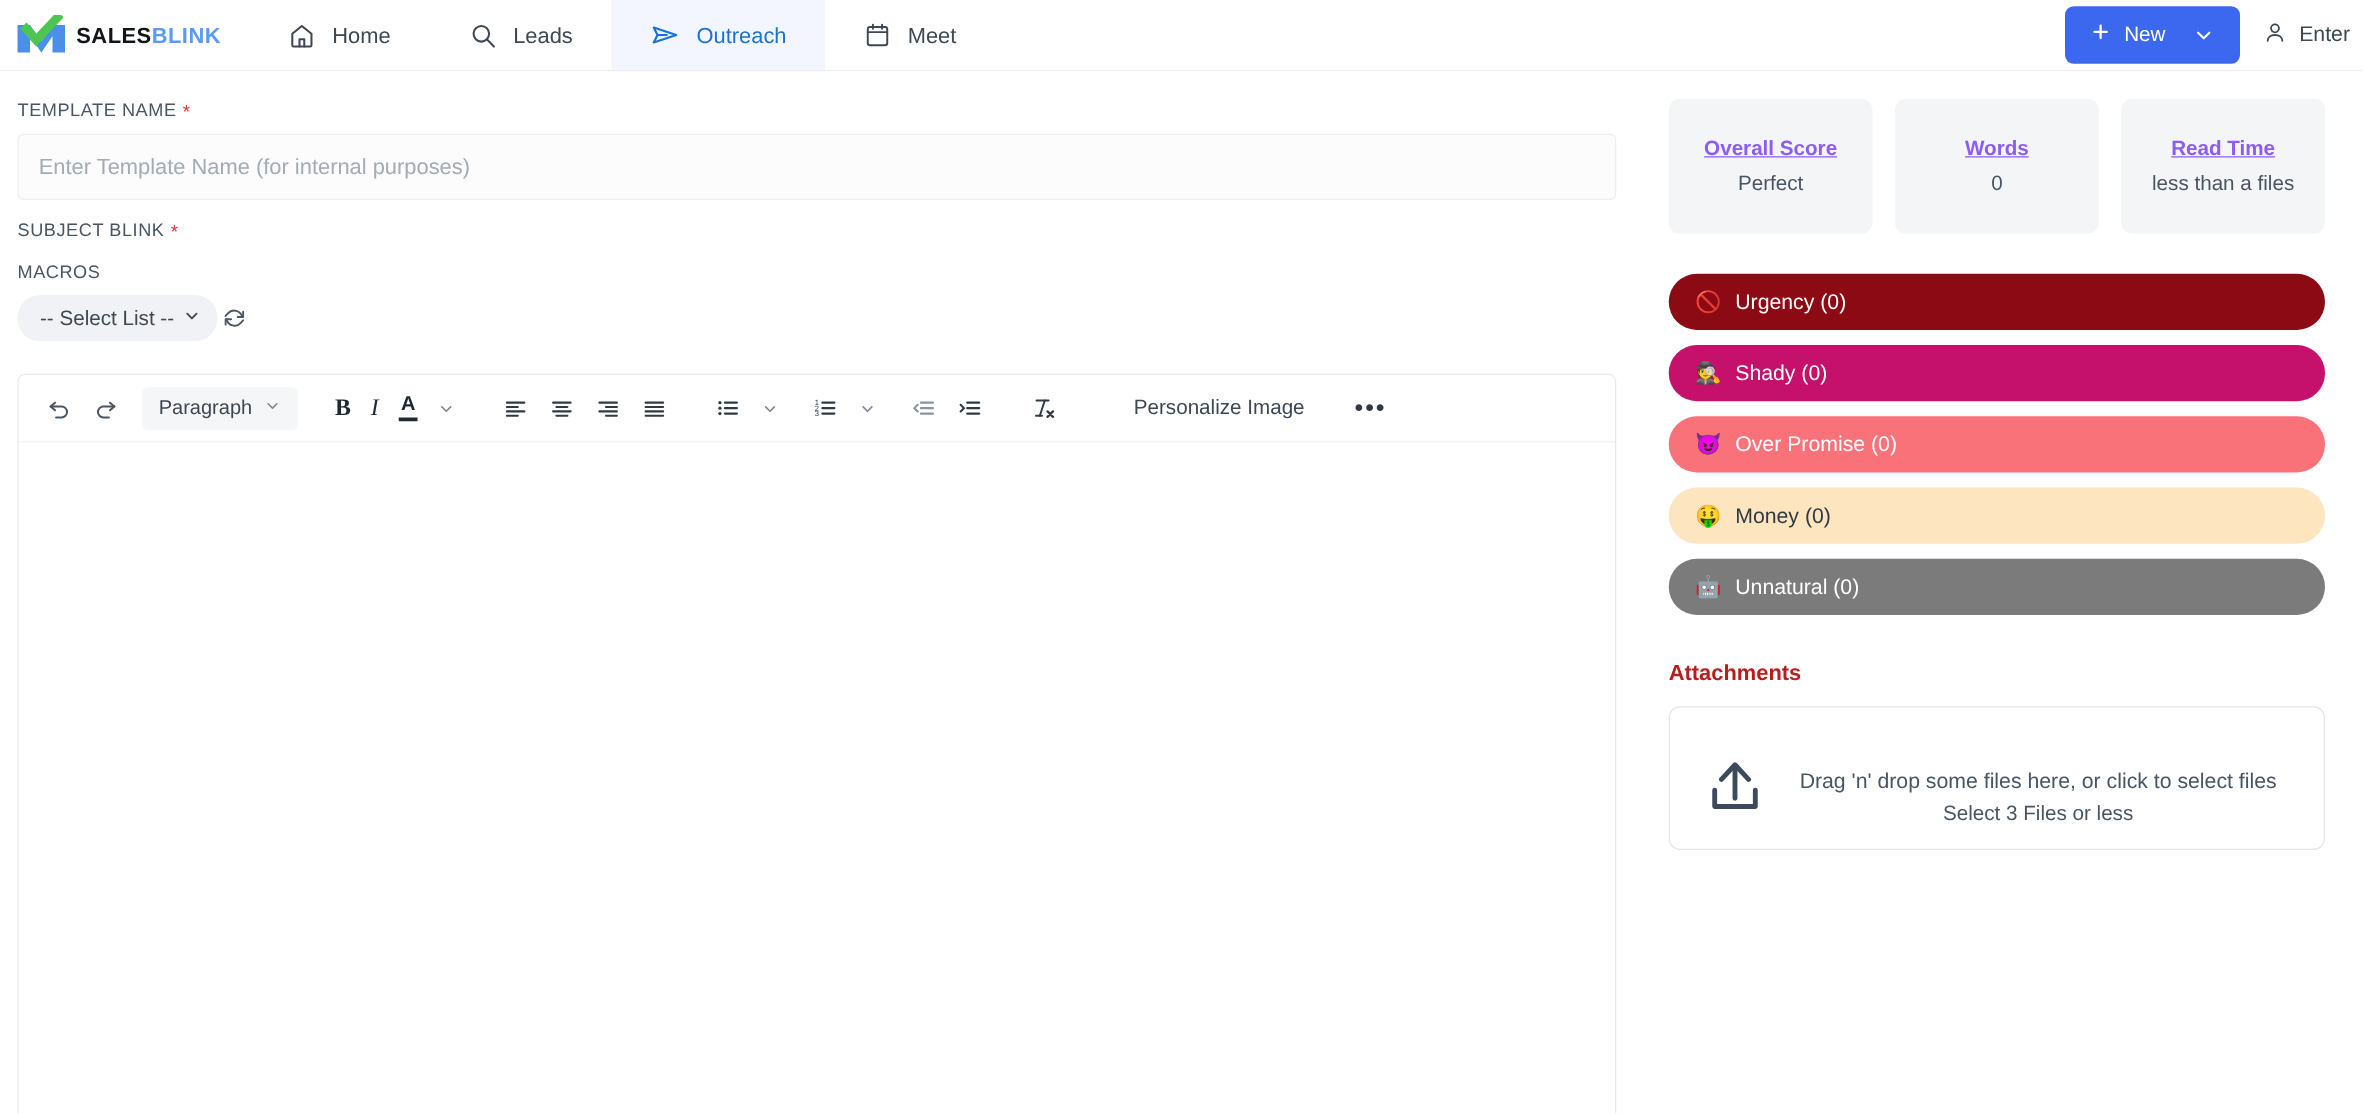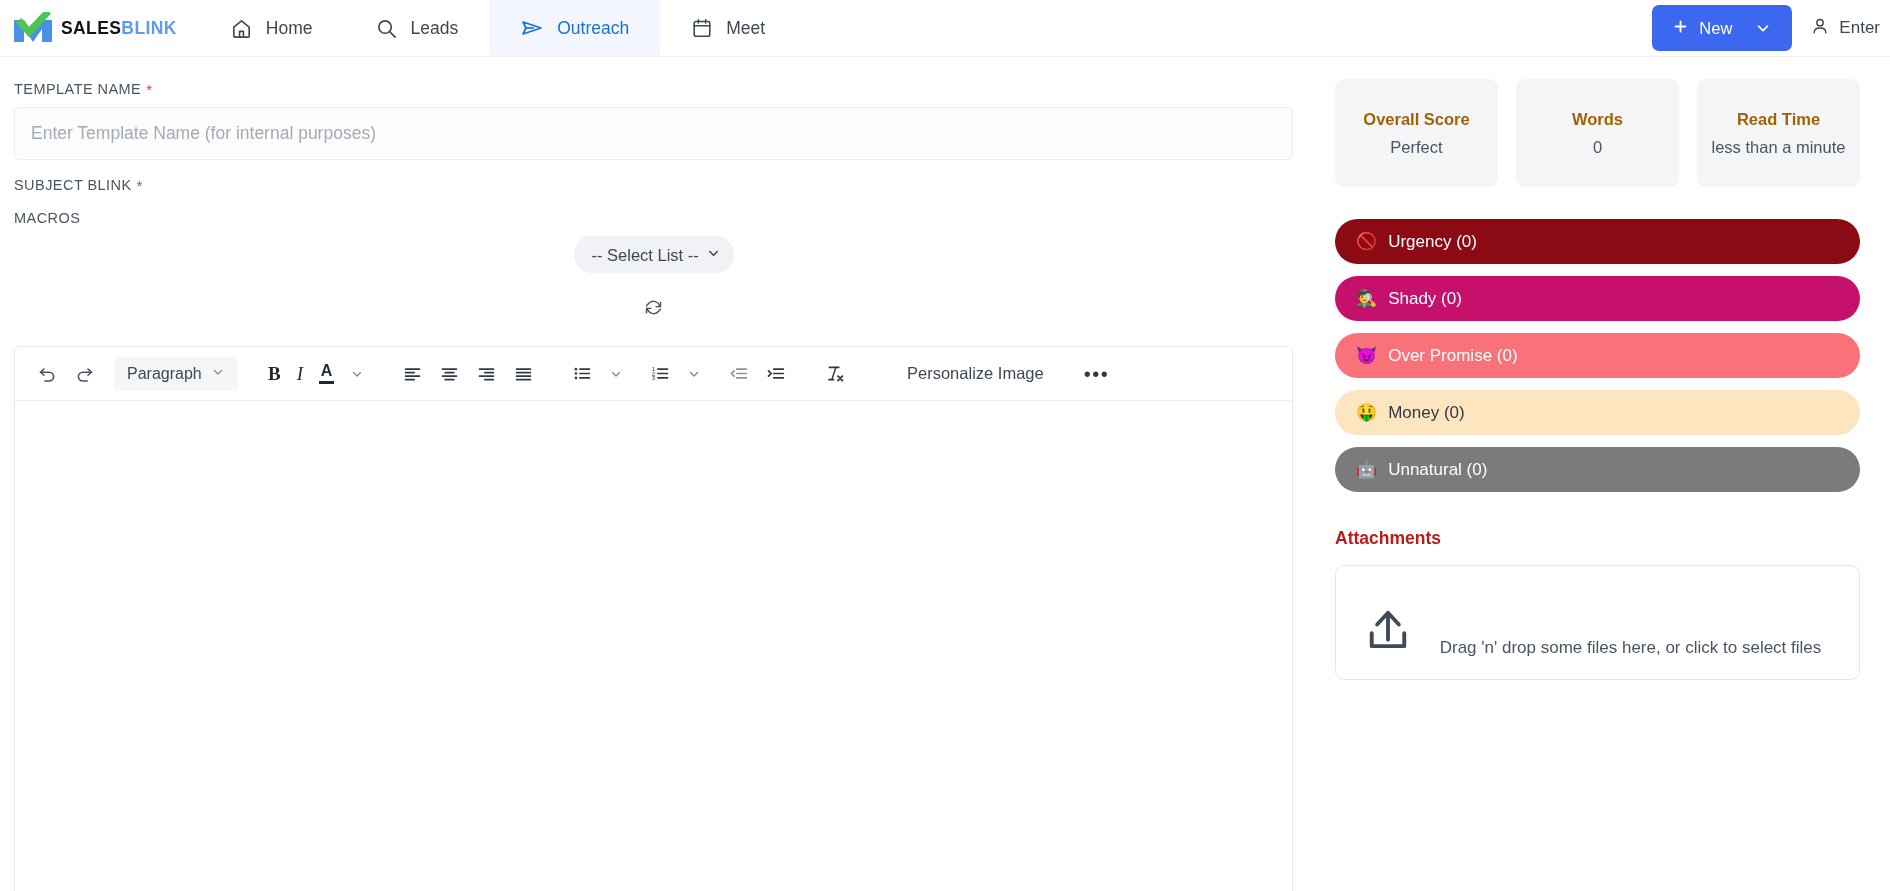--- a/index.html
+++ b/index.html
@@ -103,21 +103,21 @@
     background: #fcfcfd;
     padding: 0 16px;
     font-size: 17.5px;
     font-family: "Liberation Sans", sans-serif;
     color: #2f3a45;
     outline: none;
   }
   .text-input::placeholder { color: #a3abb5; }
   .field-block { margin-bottom: 17px; }
 
-  .macros-row { display: flex; align-items: center; gap: 22px; margin-top: 2px; flex-direction: column; }
+  .macros-row { display: flex; align-items: center; gap: 1px; margin-top: 2px; }
   .pill-select {
     appearance: none;
     -webkit-appearance: none;
     background: #f1f2f5;
     border: none;
     border-radius: 18px;
     height: 37px;
     padding: 0 34px 0 18px;
     font-size: 16.5px;
     font-family: "Liberation Sans", sans-serif;
@@ -182,21 +182,21 @@
   .score-card {
     flex: 1;
     background: #f4f5f6;
     border-radius: 9px;
     height: 108px;
     display: flex; flex-direction: column;
     align-items: center; justify-content: center;
     gap: 9px;
     padding: 0 6px;
   }
-  .score-card .ttl { font-size: 16.5px; font-weight: 700; color: #a16207; text-align:center; }
+  .score-card .ttl { font-size: 16.5px; font-weight: 700; color: #8b5cf6; text-align:center;text-decoration:underline; }
   .score-card .val { font-size: 16.5px; color: #4a5562; text-align:center; }
 
   .cat-list { display: flex; flex-direction: column; gap: 12px; }
   .cat-bar {
     height: 45px;
     border-radius: 23px;
     display: flex; align-items: center;
     gap: 11px;
     padding: 0 21px;
     font-size: 17px;
@@ -500,21 +500,21 @@
       <div class="score-card">
         <div class="ttl">Overall Score</div>
         <div class="val">Perfect</div>
       </div>
       <div class="score-card">
         <div class="ttl">Words</div>
         <div class="val">0</div>
       </div>
       <div class="score-card">
         <div class="ttl">Read Time</div>
-        <div class="val">less than a minute</div>
+        <div class="val">less than a files</div>
       </div>
     </div>
 
     <div class="cat-list">
       <div class="cat-bar" style="background: rgb(140, 10, 20); color: rgb(255, 255, 255);">
         <span class="cat-emoji">🚫</span>
         <span>Urgency (0)</span>
       </div>
       <div class="cat-bar" style="background: rgb(198, 17, 108); color: rgb(255, 255, 255);">
         <span class="cat-emoji">🕵️</span>
@@ -538,16 +538,17 @@
     <div class="dropzone">
       <span>
         <svg width="56" height="52" viewBox="0 0 24 24" fill="none" stroke="#3d4a5c" stroke-width="1.8" stroke-linecap="round" stroke-linejoin="round">
           <path d="M12 16 V4"></path>
           <path d="M7 9 L12 3.6 L17 9"></path>
           <path d="M4.5 13 V19 H19.5 V13"></path>
         </svg>
       </span>
       <span class="dz-text">
         <span class="dz-main">Drag 'n' drop some files here, or click to select files</span>
+        <span class="dz-sub" style="display:block;">Select 3 Files or less</span>
       </span>
     </div>
   </div>
 </div>
 
 </body></html>

